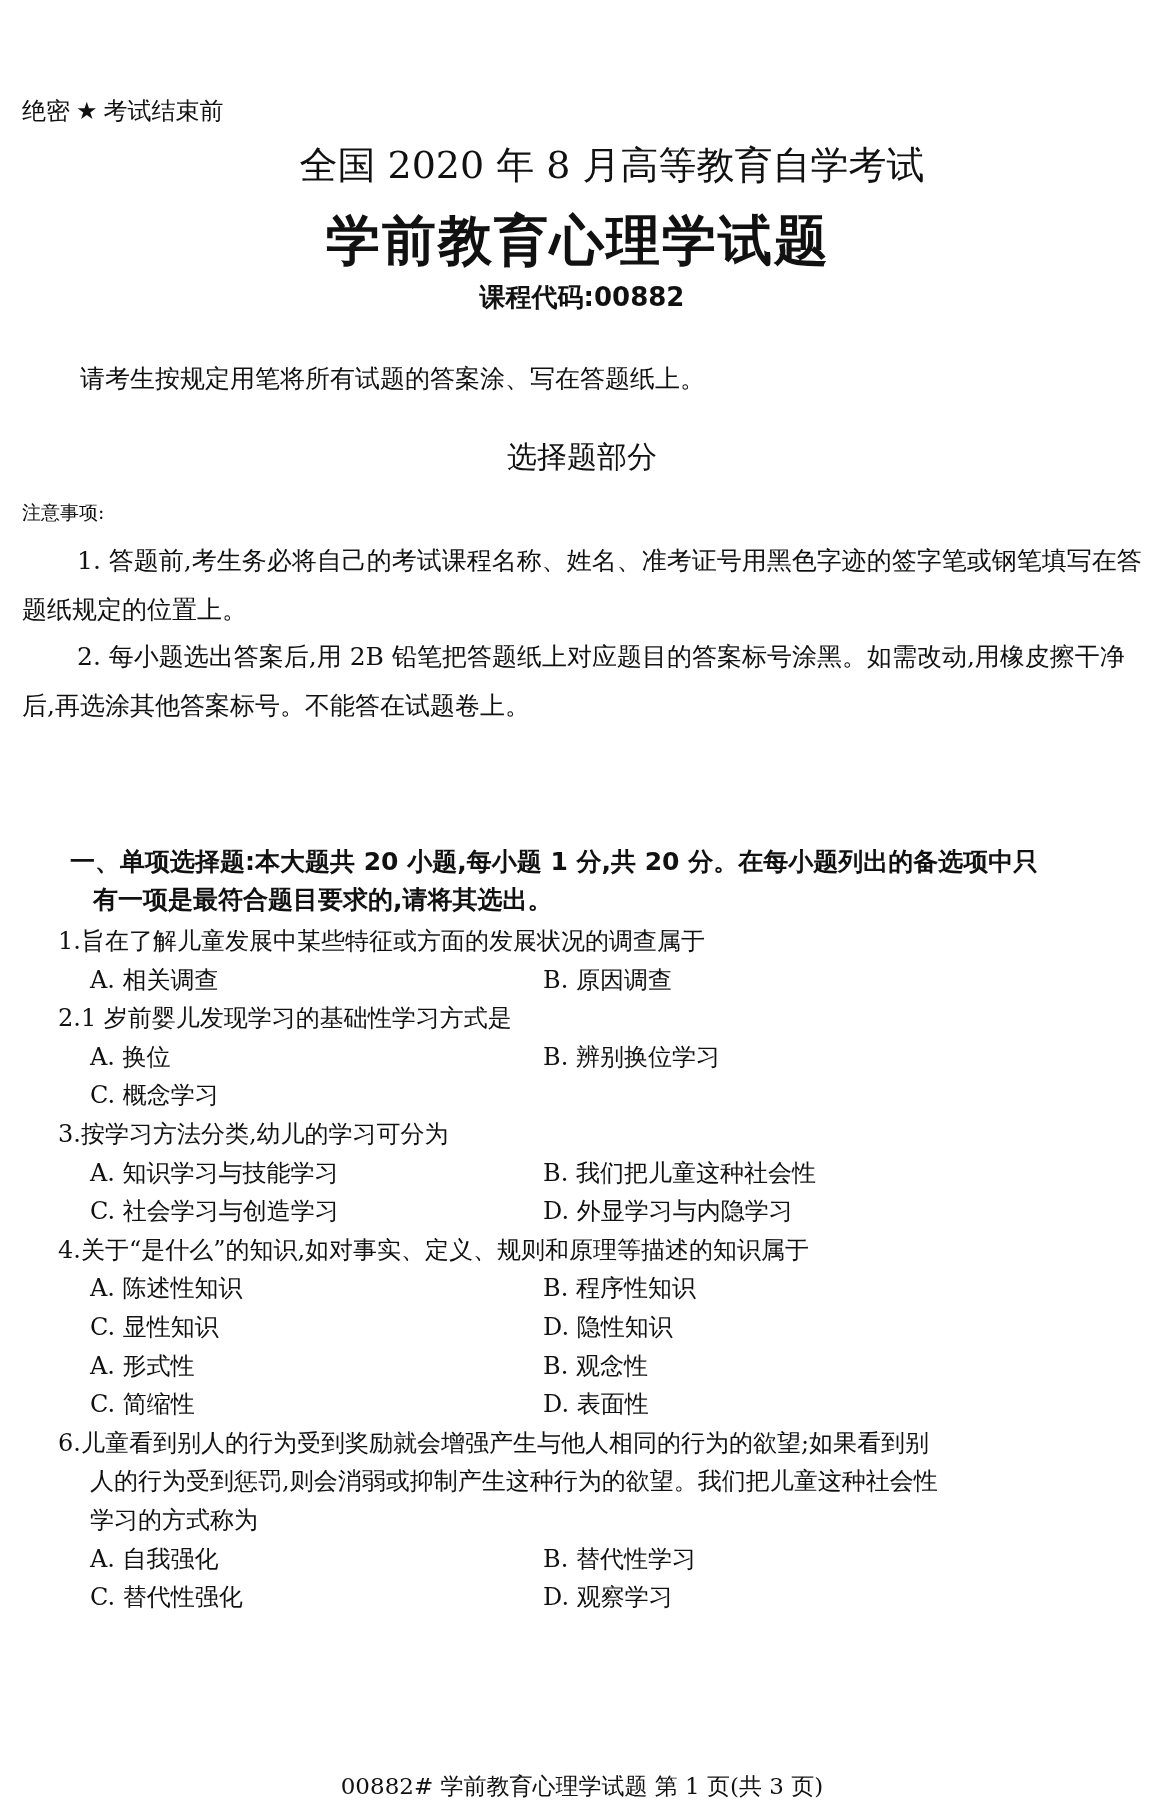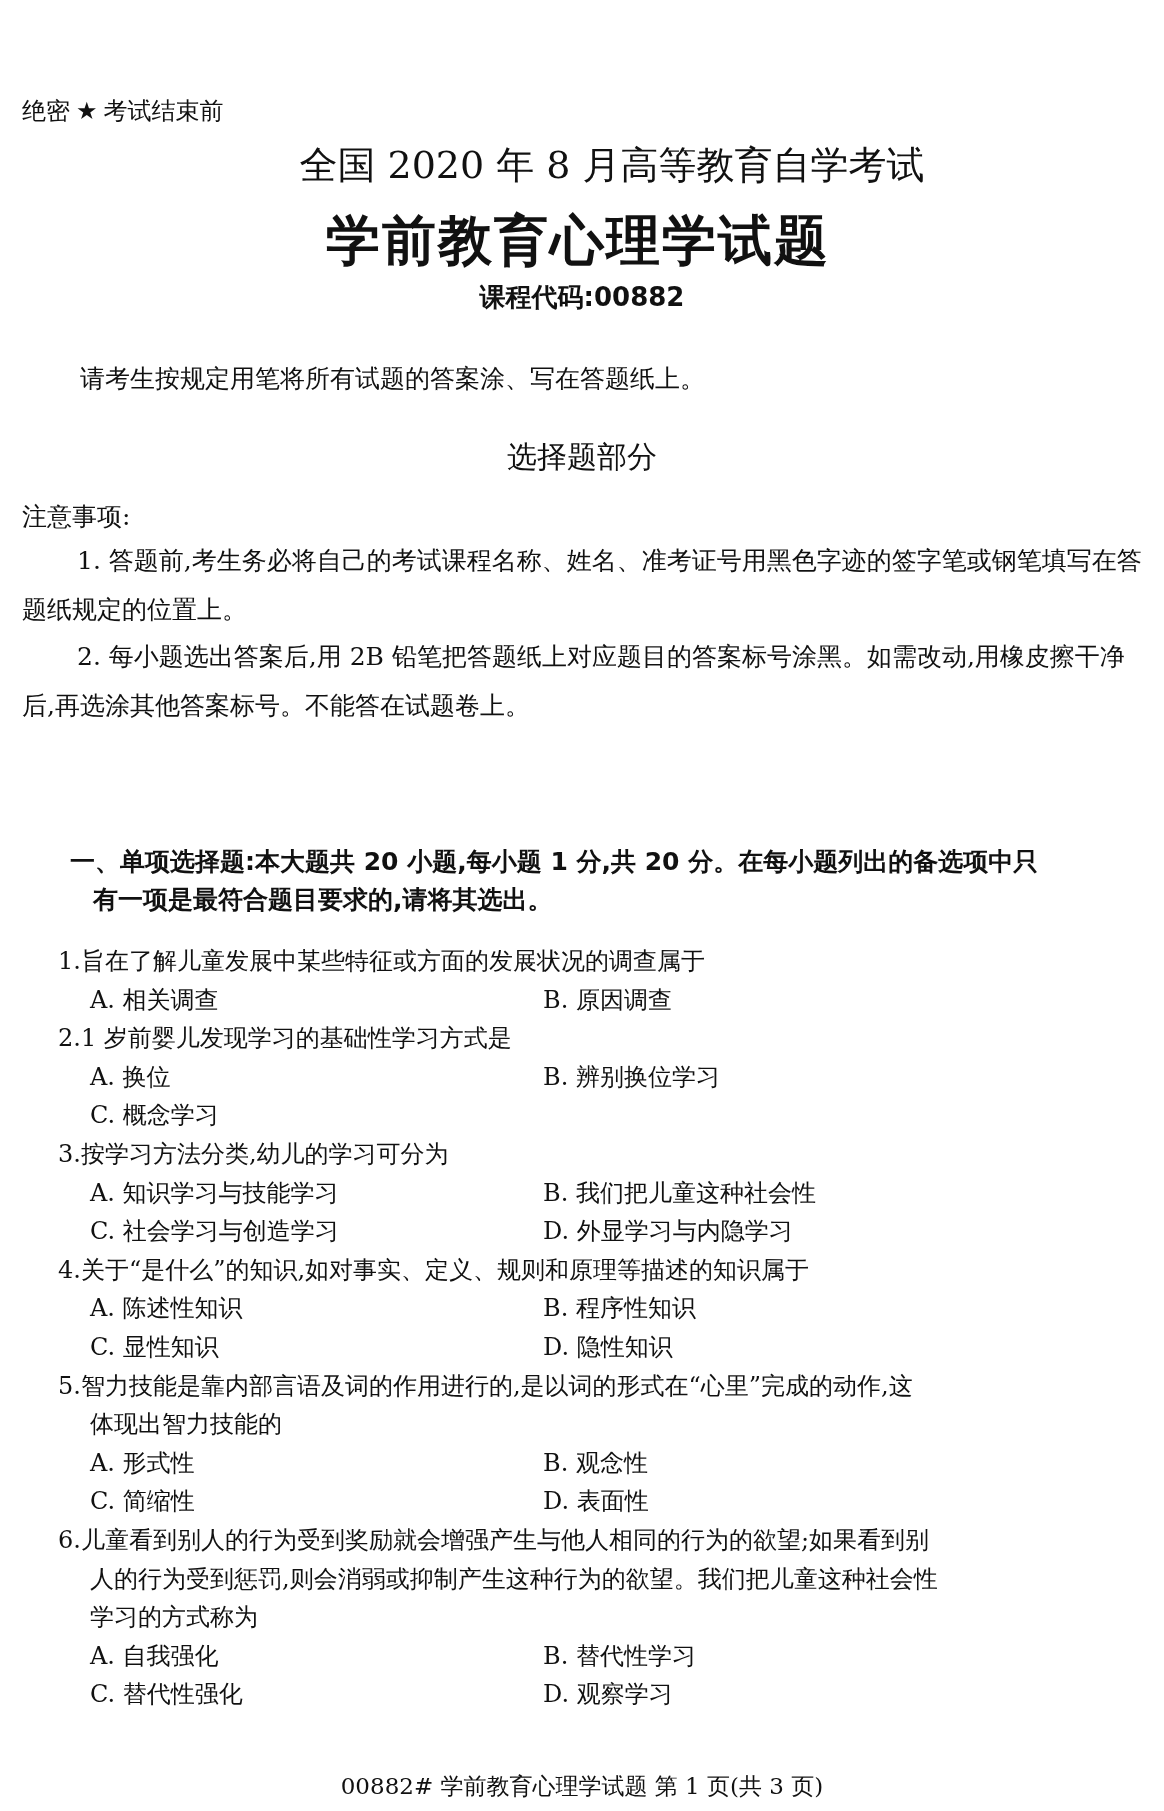--- a/index.html
+++ b/index.html
@@ -9,27 +9,27 @@
       font-family: "DejaVu Serif", "Liberation Serif", serif;
     }
     .abs { position: absolute; white-space: nowrap; }
     .secret { left: 22px; top: 95px; font-size: 24px; font-family: "DejaVu Sans", sans-serif; }
     .secret .star { margin: 0 6px; }
     .exam-title { left: 0; width: 1164px; text-align: center; top: 140px; font-size: 38px; letter-spacing: 0px; padding-left: 30px; }
     .subject-title { left: 0; width: 1156px; text-align: center; top: 205px; font-size: 54px; font-weight: bold; font-family: "DejaVu Sans", sans-serif; letter-spacing: 2px; }
     .course-code { left: 0; width: 1164px; text-align: center; top: 280px; font-size: 26px; font-weight: bold; font-family: "DejaVu Sans", sans-serif; }
     .instruction { left: 80px; top: 362px; font-size: 25px; }
     .section-heading { left: 0; width: 1164px; text-align: center; top: 425px; font-size: 30px; font-family: "DejaVu Sans", sans-serif; margin-top: 12px; }
-    .notes-title { left: 22px; top: 500px; font-size: 25px; }
+    .notes-title { left: 22px; top: 500px; font-size: 19px; }
     .note { left: 22px; width: 1130px; font-size: 25px; line-height: 49px; white-space: normal; text-indent: 55px; }
     .note1 { top: 536px; }
     .note2 { top: 632px; }
     .part-heading { left: 70px; top: 843px; width: 1050px; font-size: 25px; font-weight: bold; font-family: "DejaVu Sans", sans-serif; line-height: 38px; white-space: normal; }
     .part-heading .line2 { display: block; padding-left: 23px; }
-    .questions { left: 58px; top: 922px; width: 1060px; font-size: 24px; line-height: 38.6px; margin-top: 20px; }
+    .questions { left: 58px; top: 922px; width: 1060px; font-size: 24px; line-height: 38.6px; }
     .q-stem { display: block; white-space: normal; }
     .q-stem .cont { display: block; padding-left: 32px; }
     .opt-row { display: flex; }
     .opt { width: 485px; padding-left: 32px; box-sizing: border-box; }
     .opt + .opt { padding-left: 0; }
     .footer { left: 0; width: 1164px; text-align: center; top: 1771px; font-size: 23px; }
   </style>
 </head>
 <body>
 
@@ -93,21 +93,20 @@
         <span class="opt">A. 陈述性知识</span>
         <span class="opt">B. 程序性知识</span>
       </div>
     <div class="opt-row">
         <span class="opt">C. 显性知识</span>
         <span class="opt">D. 隐性知识</span>
       </div>
   </div>
 
   <div>
-    <div class="q-stem"><span>5.</span><span>智力技能是靠内部言语及词的作用进行的,是以词的形式在“心里”完成的动作,这</span><span class="cont">体现出智力技能的</span></div>
     <div class="opt-row">
         <span class="opt">A. 形式性</span>
         <span class="opt">B. 观念性</span>
       </div>
     <div class="opt-row">
         <span class="opt">C. 简缩性</span>
         <span class="opt">D. 表面性</span>
       </div>
   </div>
 

